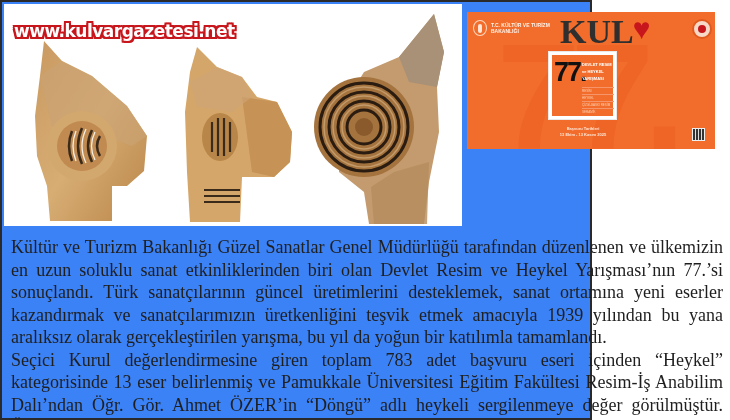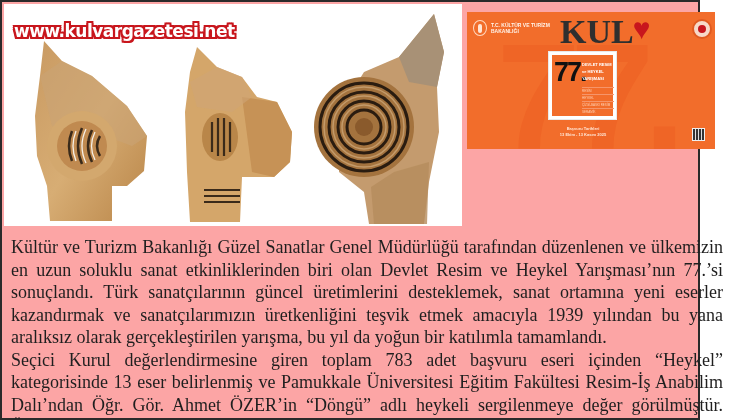--- a/index.html
+++ b/index.html
@@ -1,20 +1,20 @@
 <!DOCTYPE html>
 <html><head>
   <meta charset="utf-8">
   <style>
     * { margin: 0; padding: 0; box-sizing: border-box; }
     html, body { width: 730px; height: 420px; background: #ffffff; overflow: hidden; }
     body { font-family: "Liberation Serif", serif; }
     .frame {
-      position: absolute; left: 0; top: 0; width: 700px; height: 420px;
-      border: 2px solid #2a2a2a; background: #fca5a5;
+      position: absolute; left: 0; top: 0; width: 592px; height: 420px;
+      border: 2px solid #2a2a2a; background: #3b82f6;
     }
     .photo-strip {
       position: absolute; left: 2px; top: 2px; width: 458px; height: 222px;
       background: #ffffff; overflow: hidden;
     }
     .watermark {
       position: absolute; left: 10px; top: 17px;
       font-family: "DejaVu Sans", sans-serif; font-weight: bold; font-size: 17px;
       color: #ffffff; letter-spacing: -0.5px;
       text-shadow: -2px -2px 0 #c8161d, 2px -2px 0 #c8161d, -2px 2px 0 #c8161d, 2px 2px 0 #c8161d,

